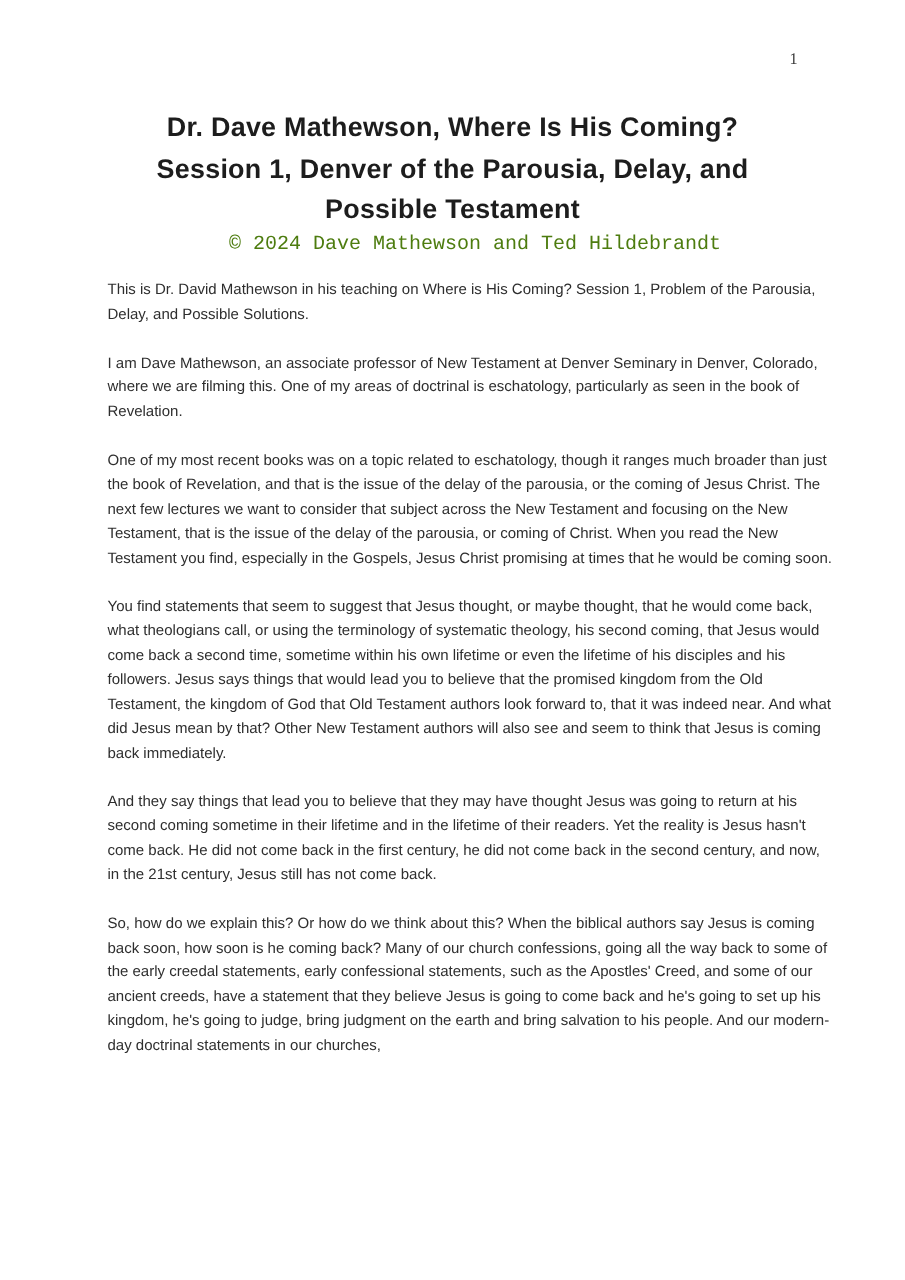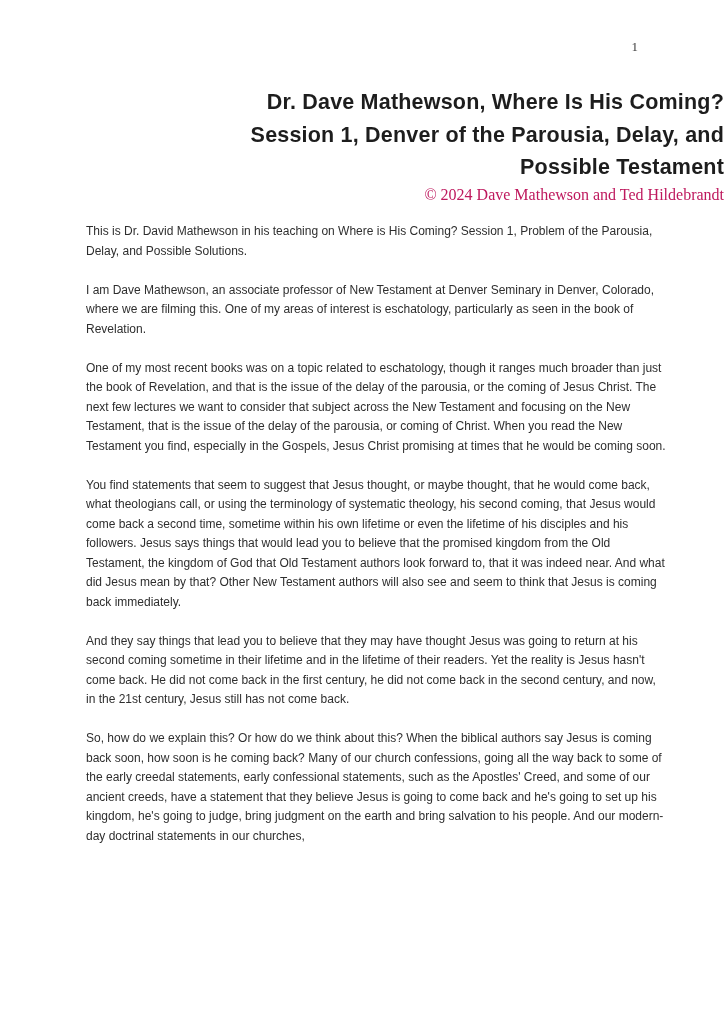--- a/index.html
+++ b/index.html
@@ -21,34 +21,34 @@
     right: 86px;
     font-family: "Liberation Serif", serif;
     font-size: 13px;
     color: #3d3d3d;
   }
   .doc-header {
     position: absolute;
     top: 86px;
     left: 0;
     width: 724px;
-    text-align: right;
+    text-align: center;
   }
   .heading-line {
     font-size: 21.5px;
     font-weight: 700;
     line-height: 32.5px;
     color: #1d1d1d;
     letter-spacing: 0.2px;
   }
   .copyright {
-    font-family: Liberation Serif, serif;
+    font-family: Liberation Mono, monospace;
     font-size: 16px;
     line-height: 20px;
-    color: #be185d;
+    color: #4d7c0f;
     margin-top: 1px;
     margin-left: 36px;
   }
   .doc-body {
     position: absolute;
     top: 222px;
     left: 86px;
     width: 582px;
     font-size: 12px;
     line-height: 19.5px;
@@ -70,20 +70,20 @@
     <div class="doc-title">
         <div class="heading-line">Dr. Dave Mathewson, Where Is His Coming?</div>
         <div class="heading-line">Session 1, Denver of the Parousia, Delay, and</div>
         <div class="heading-line">Possible Testament</div>
       </div>
     <div class="copyright">© 2024 Dave Mathewson and Ted Hildebrandt</div>
   </header>
 
   <main class="doc-body">
       <div class="body-paragraph">This is Dr. David Mathewson in his teaching on Where is His Coming? Session 1, Problem of the Parousia, Delay, and Possible Solutions.</div>
-      <div class="body-paragraph">I am Dave Mathewson, an associate professor of New Testament at Denver Seminary in Denver, Colorado, where we are filming this. One of my areas of interest is eschatology, particularly as seen in the book of Revelation.</div>
+      <div class="body-paragraph">I am Dave Mathewson, an associate professor of New Testament at Denver Seminary in Denver, Colorado, where we are filming this. One of my areas of doctrinal is eschatology, particularly as seen in the book of Revelation.</div>
       <div class="body-paragraph">One of my most recent books was on a topic related to eschatology, though it ranges much broader than just the book of Revelation, and that is the issue of the delay of the parousia, or the coming of Jesus Christ. The next few lectures we want to consider that subject across the New Testament and focusing on the New Testament, that is the issue of the delay of the parousia, or coming of Christ. When you read the New Testament you find, especially in the Gospels, Jesus Christ promising at times that he would be coming soon.</div>
       <div class="body-paragraph">You find statements that seem to suggest that Jesus thought, or maybe thought, that he would come back, what theologians call, or using the terminology of systematic theology, his second coming, that Jesus would come back a second time, sometime within his own lifetime or even the lifetime of his disciples and his followers. Jesus says things that would lead you to believe that the promised kingdom from the Old Testament, the kingdom of God that Old Testament authors look forward to, that it was indeed near. And what did Jesus mean by that? Other New Testament authors will also see and seem to think that Jesus is coming back immediately.</div>
       <div class="body-paragraph">And they say things that lead you to believe that they may have thought Jesus was going to return at his second coming sometime in their lifetime and in the lifetime of their readers. Yet the reality is Jesus hasn't come back. He did not come back in the first century, he did not come back in the second century, and now, in the 21st century, Jesus still has not come back.</div>
       <div class="body-paragraph">So, how do we explain this? Or how do we think about this? When the biblical authors say Jesus is coming back soon, how soon is he coming back? Many of our church confessions, going all the way back to some of the early creedal statements, early confessional statements, such as the Apostles' Creed, and some of our ancient creeds, have a statement that they believe Jesus is going to come back and he's going to set up his kingdom, he's going to judge, bring judgment on the earth and bring salvation to his people. And our modern-day doctrinal statements in our churches,</div>
     </main>
 
 </div>
 
 </body></html>

